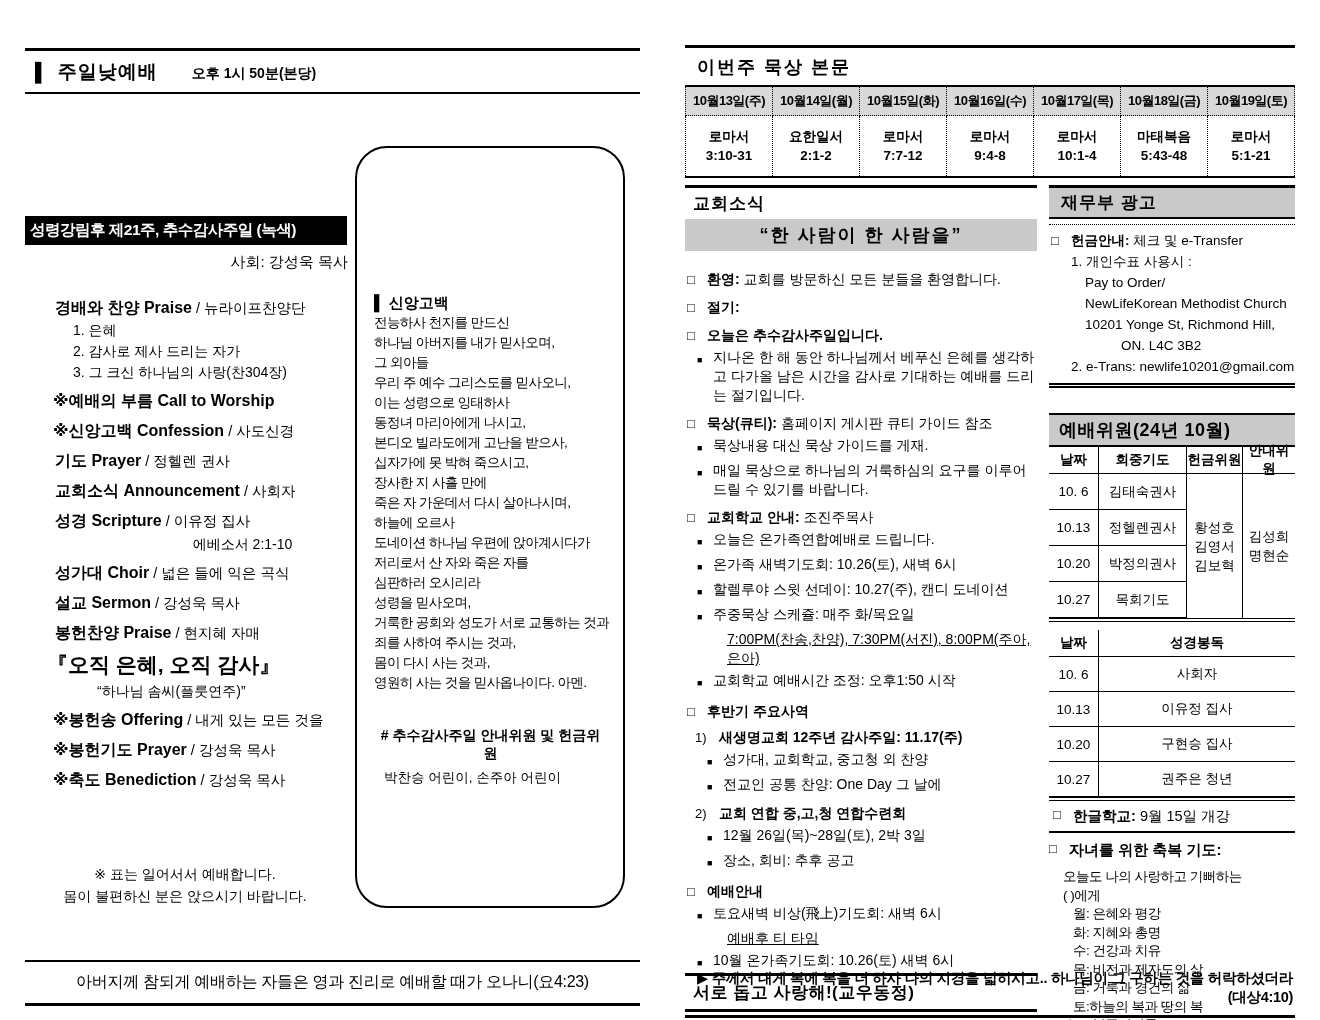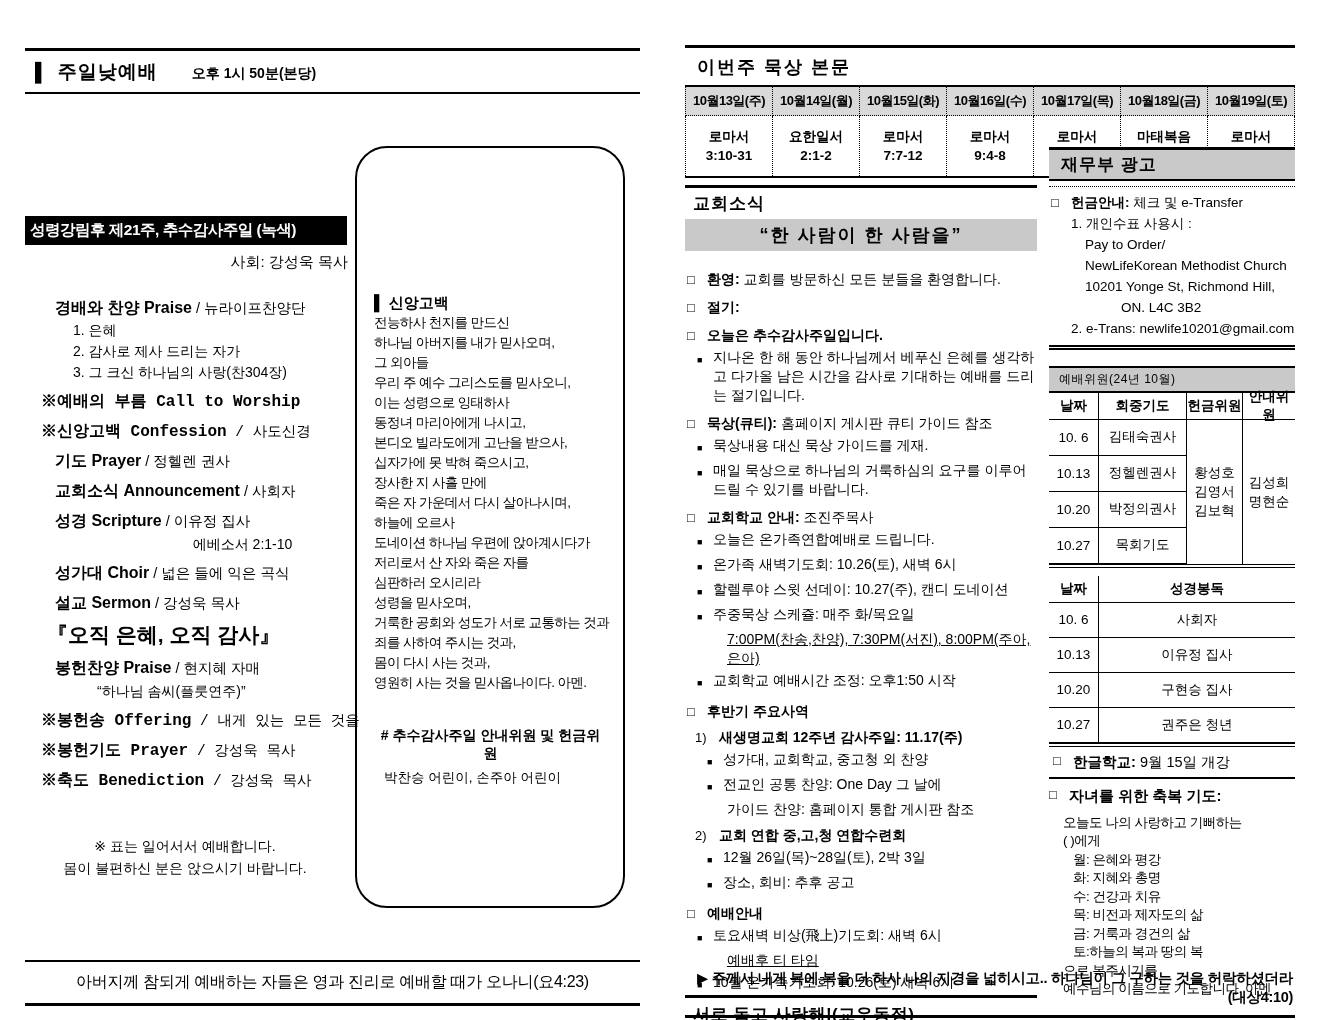--- a/index.html
+++ b/index.html
@@ -17,27 +17,27 @@
   .pl-title{font-weight:bold; font-size:19px; letter-spacing:1px;}
   .pl-time{font-size:14px; margin-left:34px; font-weight:bold;}
   .pl-body{position:relative; height:866px;}
   .pl-col{position:absolute; left:0; top:0; width:335px;}
   .banner{margin-top:122px; background:#000; color:#fff; font-weight:bold;
     font-size:15.5px; padding:4px 5px; width:322px; letter-spacing:-0.5px; white-space:nowrap;}
   .moderator{text-align:right; padding:8px 12px 0 0; font-size:15px;}
   .worship{margin-top:26px;}
   .w-row{margin:9px 0 0 30px; font-size:14.5px;}
   .w-row .w-b{font-weight:bold; font-size:16px;}
-  .w-row.flush{margin-left:16px;font-family:Liberation Mono, monospace;}
+  .w-row.flush{margin-left:28px;}
   .w-row.sub{margin:2px 0 0 48px; font-size:14px;}
   .w-row.ref{margin:3px 0 0 100px; font-size:14px;text-align:center;}
   .w-row.quote{margin:3px 0 0 72px; font-size:14px;}
   .w-row.big{margin:7px 0 2px 22px;}
   .w-row.big .w-b{font-size:21px;}
-  .standing-note{margin-top:44px; text-align:center; font-size:14px; line-height:22px; width:320px;}
+  .standing-note{margin-top:72px; text-align:center; font-size:14px; line-height:22px; width:320px;}
   
   .creed-box{position:absolute; left:330px; top:52px; width:270px; height:762px;
     border:2px solid var(--ink); border-radius:32px; padding:146px 16px 0 17px;}
   .creed-title{font-weight:bold; font-size:15px; }
   .creed-line{font-size:13.5px; line-height:20px; letter-spacing:-0.6px; white-space:nowrap;}
   .creed-committee{margin-top:34px;}
   .cc-title{font-weight:bold; font-size:14px;text-align:center;}
   .cc-names{font-size:13.5px; margin:6px 0 0 10px;}
   .pl-verse{border-top:2px solid var(--ink); border-bottom:3px solid var(--ink);
     text-align:center; font-weight:normal; font-size:16px; padding:10px 0; letter-spacing:-0.3px;}
@@ -47,21 +47,21 @@
     font-weight:bold; font-size:18px; letter-spacing:2px;}
   .dev-table{border-top:2px solid var(--ink); border-bottom:2px solid var(--ink);}
   .dev-row{display:flex;}
   .dev-cell{flex:1; text-align:center; border-right:1px dotted var(--ink); padding:5px 0;}
   .dev-row .dev-cell:first-child{border-left:1px dotted var(--ink);}
   .dev-head .dev-cell{background:var(--table_gray); font-size:13px; font-weight:bold;
     border-bottom:1px dotted var(--ink); letter-spacing:-0.5px;}
   .dev-body .dev-cell{font-size:13.5px; padding:11px 0; line-height:19px; font-weight:bold;}
   .pr-cols{display:flex; margin-top:7px; height:775px;}
   .pr-mid{width:352px; display:flex; flex-direction:column;}
-  .pr-right{flex:1; margin-left:12px; display:flex; flex-direction:column;justify-content:center;}
+  .pr-right{flex:1; margin-left:12px; display:flex; flex-direction:column;}
   .news-title{border-top:3px solid var(--ink); font-weight:bold; font-size:17px;
     padding:4px 8px 2px 8px; letter-spacing:1px;}
   .theme-bar{background:var(--header_gray); text-align:center; font-weight:bold;
     font-size:18px; padding:4px 0; margin-top:2px; letter-spacing:2px;}
   .news-list{margin-top:10px;}
   .n-row{display:flex; font-size:14px; line-height:19px; margin:3px 0 0 2px;}
   .n-row.h{margin-top:9px;}
   .n-row.num{margin:7px 0 0 10px;}
   .n-row.s{margin-left:12px;}
   .n-row.s2{margin-left:22px;}
@@ -78,21 +78,21 @@
   
   .fin-title{border-top:3px solid var(--ink); border-bottom:2px solid var(--ink);
     background:var(--header_gray); font-weight:bold; font-size:17px; padding:3px 12px; letter-spacing:1px;}
   .dotted-sep{border-top:1px dotted var(--ink); margin:5px 0 4px 0;}
   .fin-lines .n-row{font-size:13.5px; line-height:19px; margin-top:2px;}
   .fin-lines .p0{margin-left:2px;}
   .fin-lines .p1{margin-left:16px;}
   .fin-lines .p2{margin-left:52px;}
   .dbl-line{border-top:5px double var(--ink); margin-top:7px;}
   .sec-bar{background:var(--header_gray); border-top:2px solid var(--ink); border-bottom:2px solid var(--ink);
-    font-weight:normal; font-size:12px; padding:3px 10px; margin-top:16px; letter-spacing:0.5px;}
+    font-weight:bold; font-size:18px; padding:3px 10px; margin-top:25px; letter-spacing:0.5px;}
   .ct-grid{display:grid; grid-template-columns:50px 88px 56px 1fr;
     border-bottom:4px double var(--ink);}
   .ct-cell{border-right:1px solid var(--ink); border-bottom:1px solid var(--ink);
     display:flex; align-items:center; justify-content:center; font-size:13.5px; text-align:center;}
   .ct-cell:nth-child(4n){border-right:none;}
   .ct-head{background:#fff; font-weight:bold; height:27px;}
   .ct-date,.ct-prayer{height:36px;}
   .ct-merge{border-bottom:none; white-space:pre-line; line-height:19px;}
   .rd-grid{display:grid; grid-template-columns:50px 1fr; border-bottom:4px double var(--ink); margin-top:8px;}
   .rd-cell{border-right:1px solid var(--ink); border-bottom:1px solid var(--ink);
@@ -153,25 +153,25 @@
         </div>
           <div class="w-row ref">
           <span class="w-b"></span><span class="w-r">에베소서 2:1-10</span>
         </div>
           <div class="w-row item">
           <span class="w-b">성가대 Choir</span><span class="w-r"> / 넓은 들에 익은 곡식</span>
         </div>
           <div class="w-row item">
           <span class="w-b">설교 Sermon</span><span class="w-r"> / 강성욱 목사</span>
         </div>
+          <div class="w-row item">
+          <span class="w-b">봉헌찬양 Praise</span><span class="w-r"> / 현지혜 자매</span>
+        </div>
           <div class="w-row big">
           <span class="w-b">『오직 은혜, 오직 감사』</span><span class="w-r"></span>
-        </div>
-          <div class="w-row item">
-          <span class="w-b">봉헌찬양 Praise</span><span class="w-r"> / 현지혜 자매</span>
         </div>
           <div class="w-row quote">
           <span class="w-b"></span><span class="w-r">“하나님 솜씨(플룻연주)”</span>
         </div>
           <div class="w-row flush">
           <span class="w-b">※봉헌송 Offering</span><span class="w-r"> / 내게 있는 모든 것을</span>
         </div>
           <div class="w-row flush">
           <span class="w-b">※봉헌기도 Prayer</span><span class="w-r"> /  강성욱 목사</span>
         </div>
@@ -355,25 +355,20 @@
         </div>
           <div class="n-row s2">
           <span class="n-bullet">■</span>
             <span class="n-label"></span>
             <span class="n-text">성가대, 교회학교, 중고청 외 찬양</span>
         </div>
           <div class="n-row s2">
           <span class="n-bullet">■</span>
             <span class="n-label"></span>
             <span class="n-text">전교인 공통 찬양: One Day 그 날에</span>
-        </div>
-          <div class="n-row cont2">
-          <span class="n-bullet"></span>
-            <span class="n-label"></span>
-            <span class="n-text">가이드 찬양: 홈페이지 통합 게시판 참조</span>
         </div>
           <div class="n-row num">
           <span class="n-bullet">2)</span>
             <span class="n-label"> 교회 연합 중,고,청 연합수련회</span>
             <span class="n-text"></span>
         </div>
           <div class="n-row s2">
           <span class="n-bullet">■</span>
             <span class="n-label"></span>
             <span class="n-text">12월 26일(목)~28일(토), 2박 3일</span>

